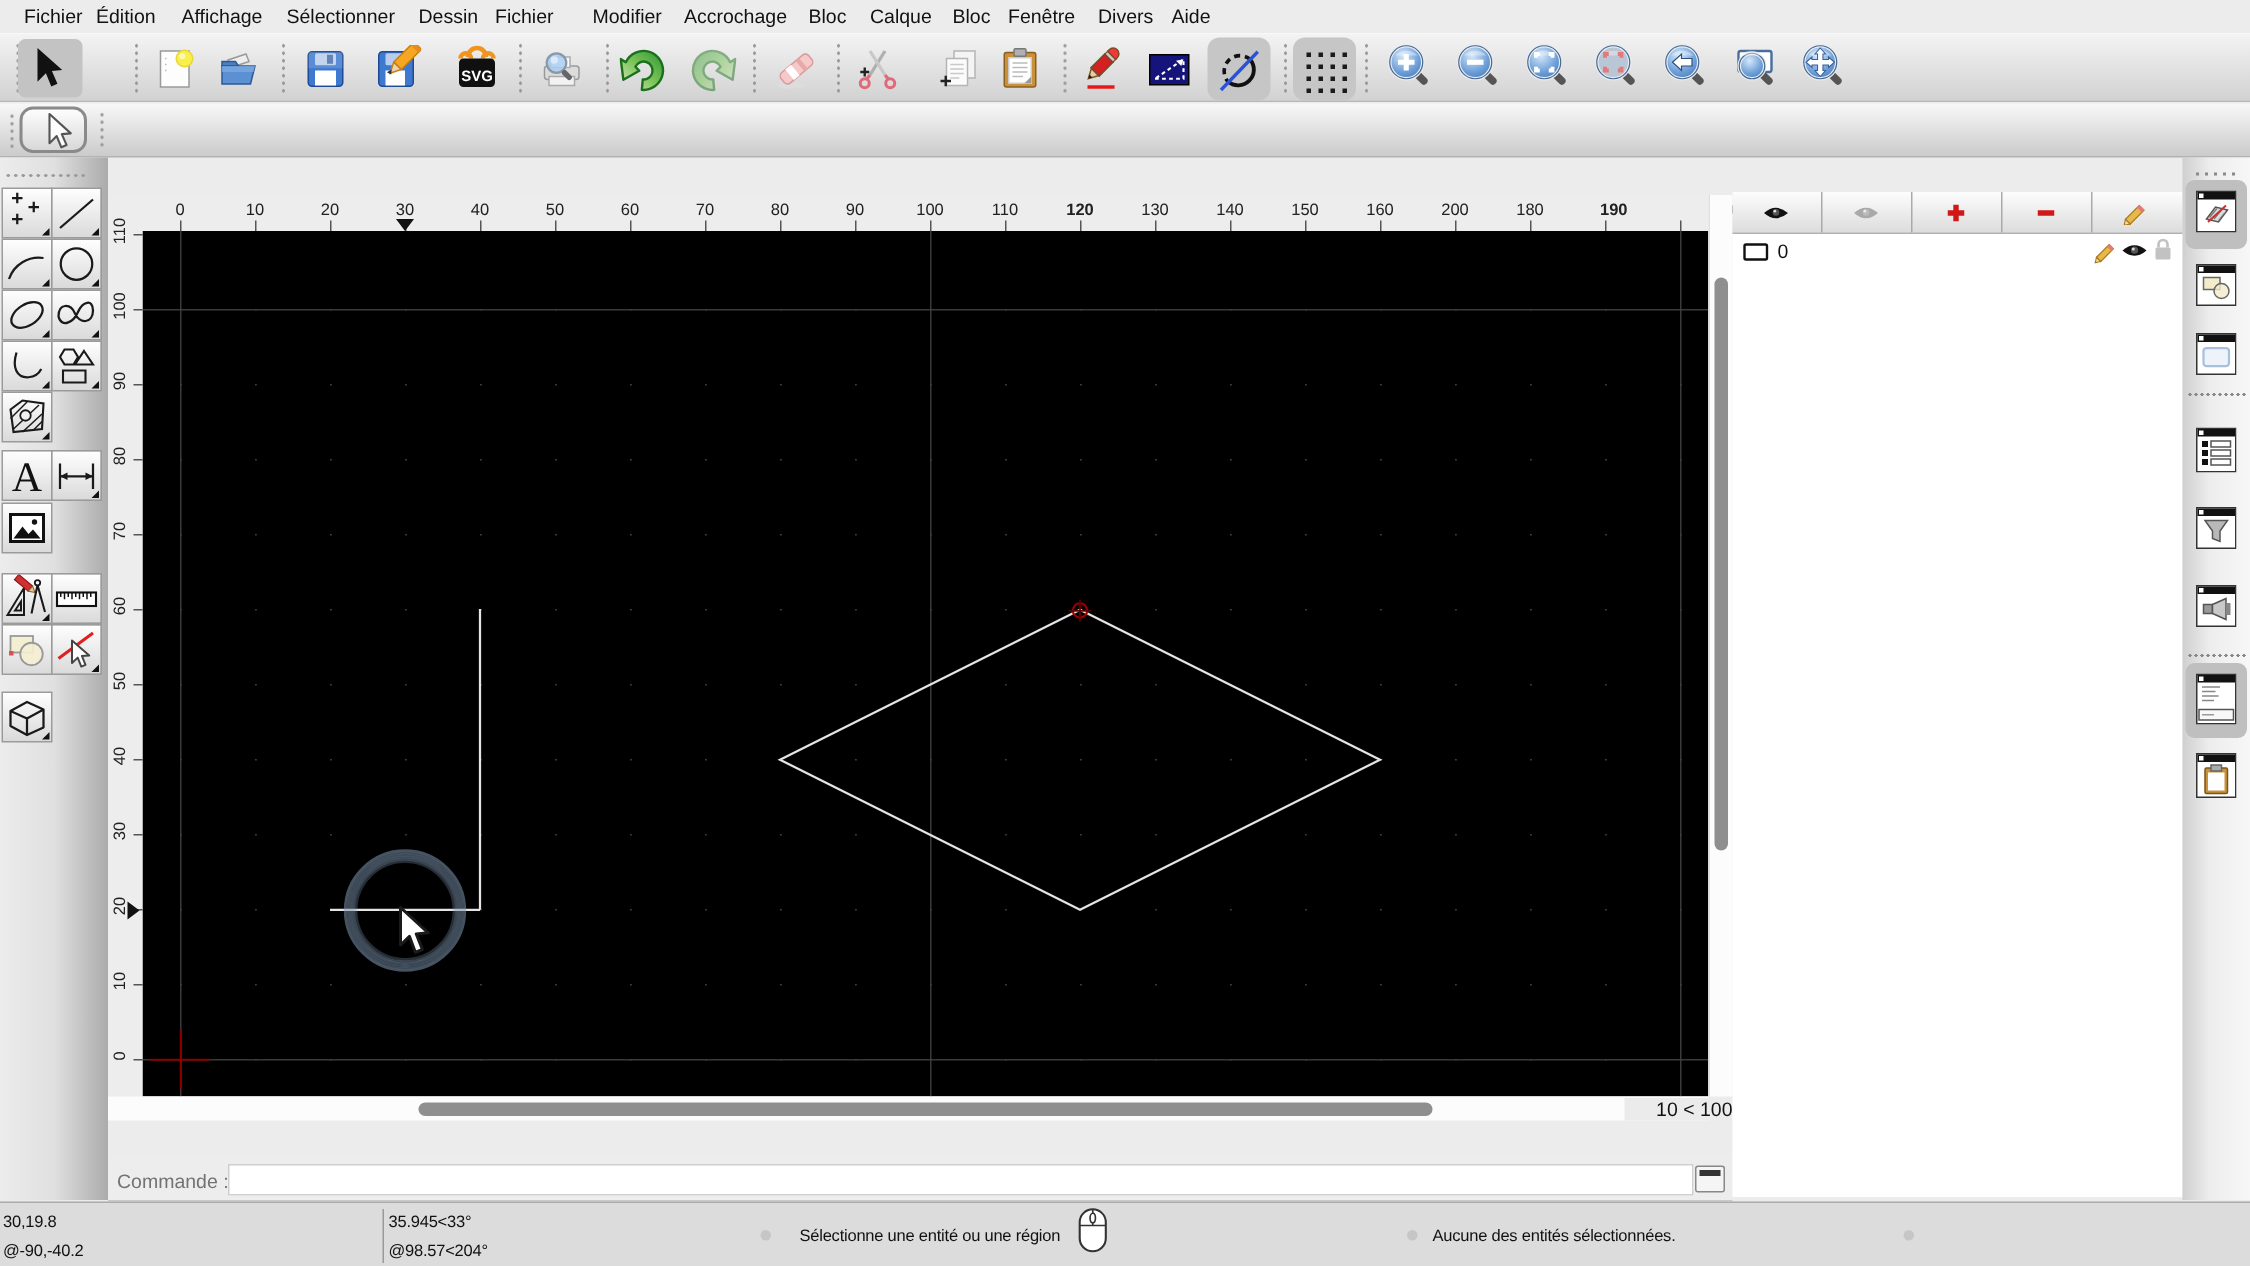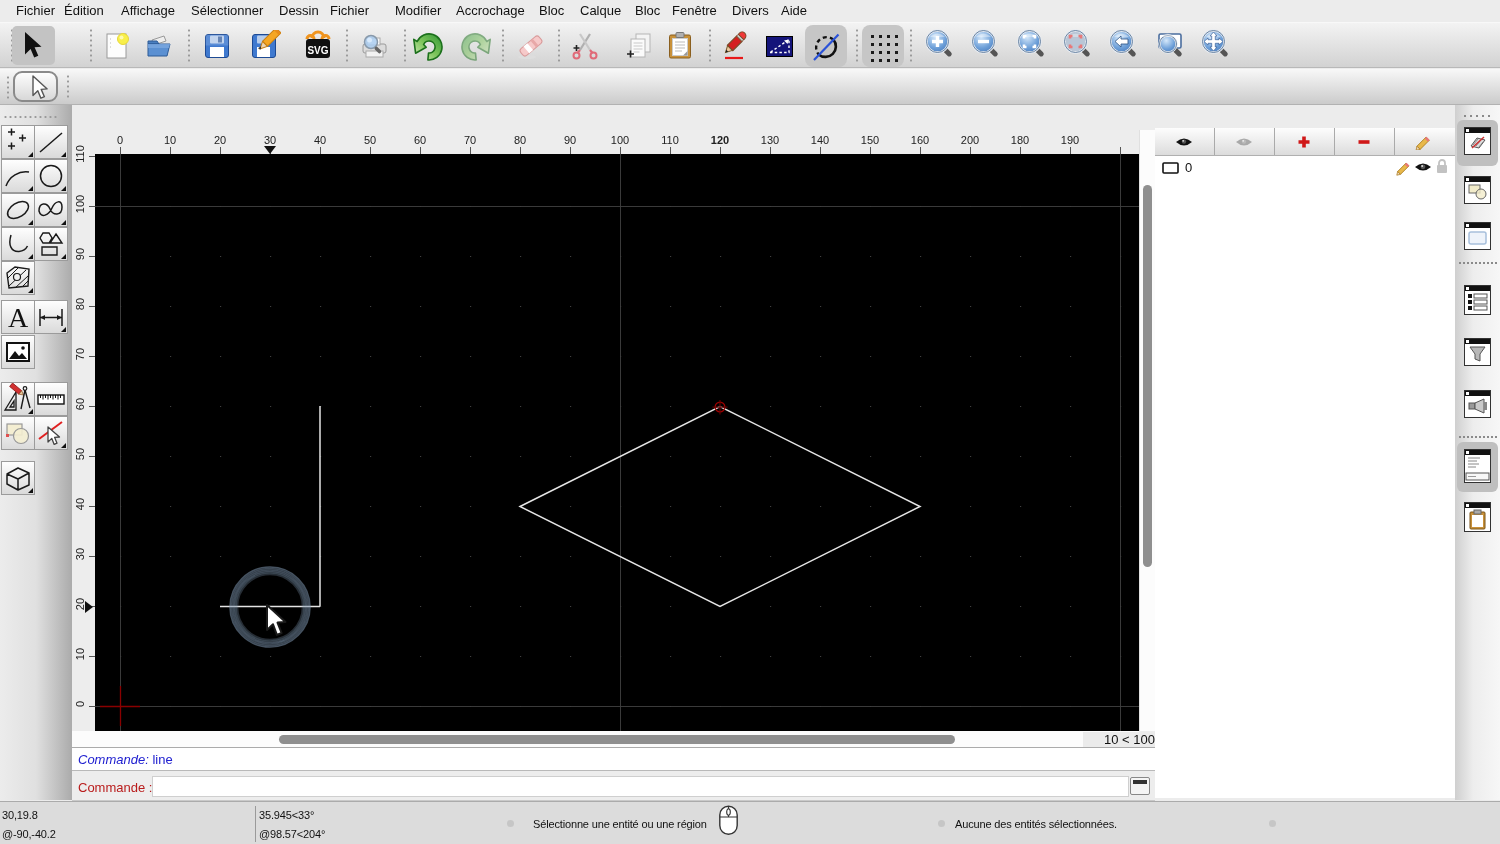--- a/index.html
+++ b/index.html
@@ -488,21 +488,21 @@
     <span class="rnum" style="left:733px;top:4px;width:30px;text-align:center;">140</span>
     <div style="position:absolute;left:748px;top:17px;width:1px;height:7px;background:#555;"></div>
     <span class="rnum" style="left:783px;top:4px;width:30px;text-align:center;">150</span>
     <div style="position:absolute;left:798px;top:17px;width:1px;height:7px;background:#555;"></div>
     <span class="rnum" style="left:833px;top:4px;width:30px;text-align:center;">160</span>
     <div style="position:absolute;left:848px;top:17px;width:1px;height:7px;background:#555;"></div>
     <span class="rnum" style="left:883px;top:4px;width:30px;text-align:center;">200</span>
     <div style="position:absolute;left:898px;top:17px;width:1px;height:7px;background:#555;"></div>
     <span class="rnum" style="left:933px;top:4px;width:30px;text-align:center;">180</span>
     <div style="position:absolute;left:948px;top:17px;width:1px;height:7px;background:#555;"></div>
-    <span class="rnum" style="left:983px;top:4px;width:30px;text-align:center;">190</span>
+    <span class="rnum" style="left:983px;top:4px;width:30px;text-align:right;font-weight:bold;">190</span>
     <div style="position:absolute;left:998px;top:17px;width:1px;height:7px;background:#555;"></div>
     <span class="rnum" style="left:1033px;top:4px;width:30px;text-align:center;margin-left:37px;">200</span>
     <div style="position:absolute;left:1048px;top:17px;width:1px;height:7px;background:#555;"></div>
     <div style="position:absolute;left:192px;top:16px;width:0;height:0;border-left:6px solid transparent;border-right:6px solid transparent;border-top:8px solid #111;"></div>
   </div>
   <div id="leftruler" class="abs">
     <span class="rnum" style="left:-7px;top:544px;width:30px;text-align:center;transform:rotate(-90deg);">0</span>
     <div style="position:absolute;left:17px;top:552px;width:6px;height:1px;background:#555;"></div>
     <span class="rnum" style="left:-7px;top:494px;width:30px;text-align:center;transform:rotate(-90deg);">10</span>
     <div style="position:absolute;left:17px;top:502px;width:6px;height:1px;background:#555;"></div>
@@ -554,25 +554,22 @@
   </svg>
 
   <div id="vscroll" class="abs">
       <div id="vthumb"></div>
     </div>
   <div id="hscroll" class="abs">
       <div id="hthumb"></div>
     </div>
   <div id="gridinfo" class="abs">10 &lt; 100</div>
 
-  <div id="cmd1" class="abs">
-      <span style="position:absolute;left:6px;top:4px;color:#2020d0"><i>Commande:</i> line</span>
-    </div>
   <div id="cmd2" class="abs">
-    <span style="position:absolute;left:6px;top:9px;color:#b91c1c">Commande :</span>
+    <span style="position:absolute;left:6px;top:9px;color:#737373">Commande :</span>
     <div id="cmdinput"></div>
     <div style="position:absolute;left:1058px;top:6px;width:18px;height:16px;border:1px solid #888;background:#f5f5f5;border-radius:2px;">
       <div style="position:absolute;left:2px;top:2px;right:2px;height:4px;background:#333;"></div>
     </div>
   </div>
 
   <div id="rptools" class="abs">
     <div style="position:absolute;left:0px;top:0;width:59px;height:27px;border-right:1px solid #aaa;">
         <svg style="position:absolute;left:18px;top:6px" width="22" height="16" viewBox="0 0 22 16">
           <path d="M3,8 Q11,1 19,8 Q11,15 3,8 Z" fill="#111"></path>

